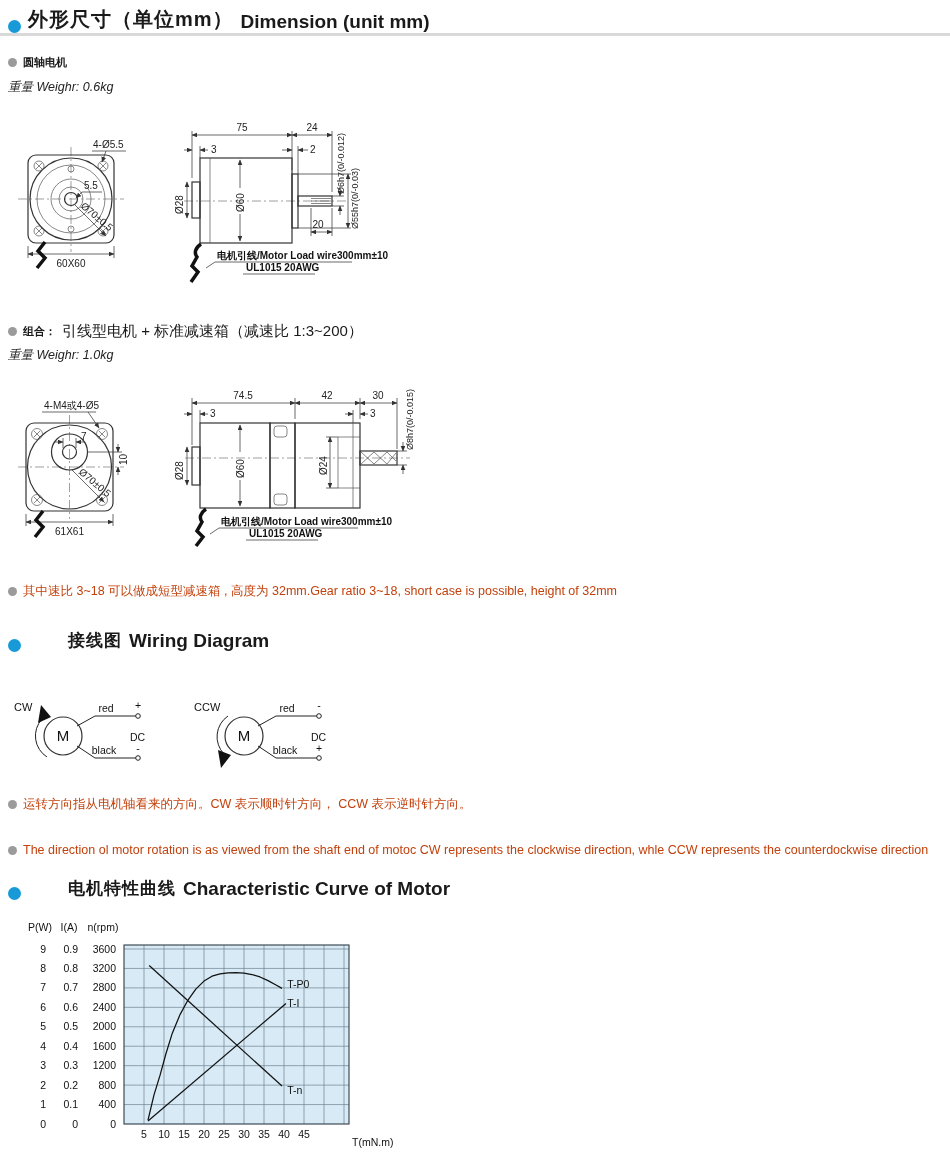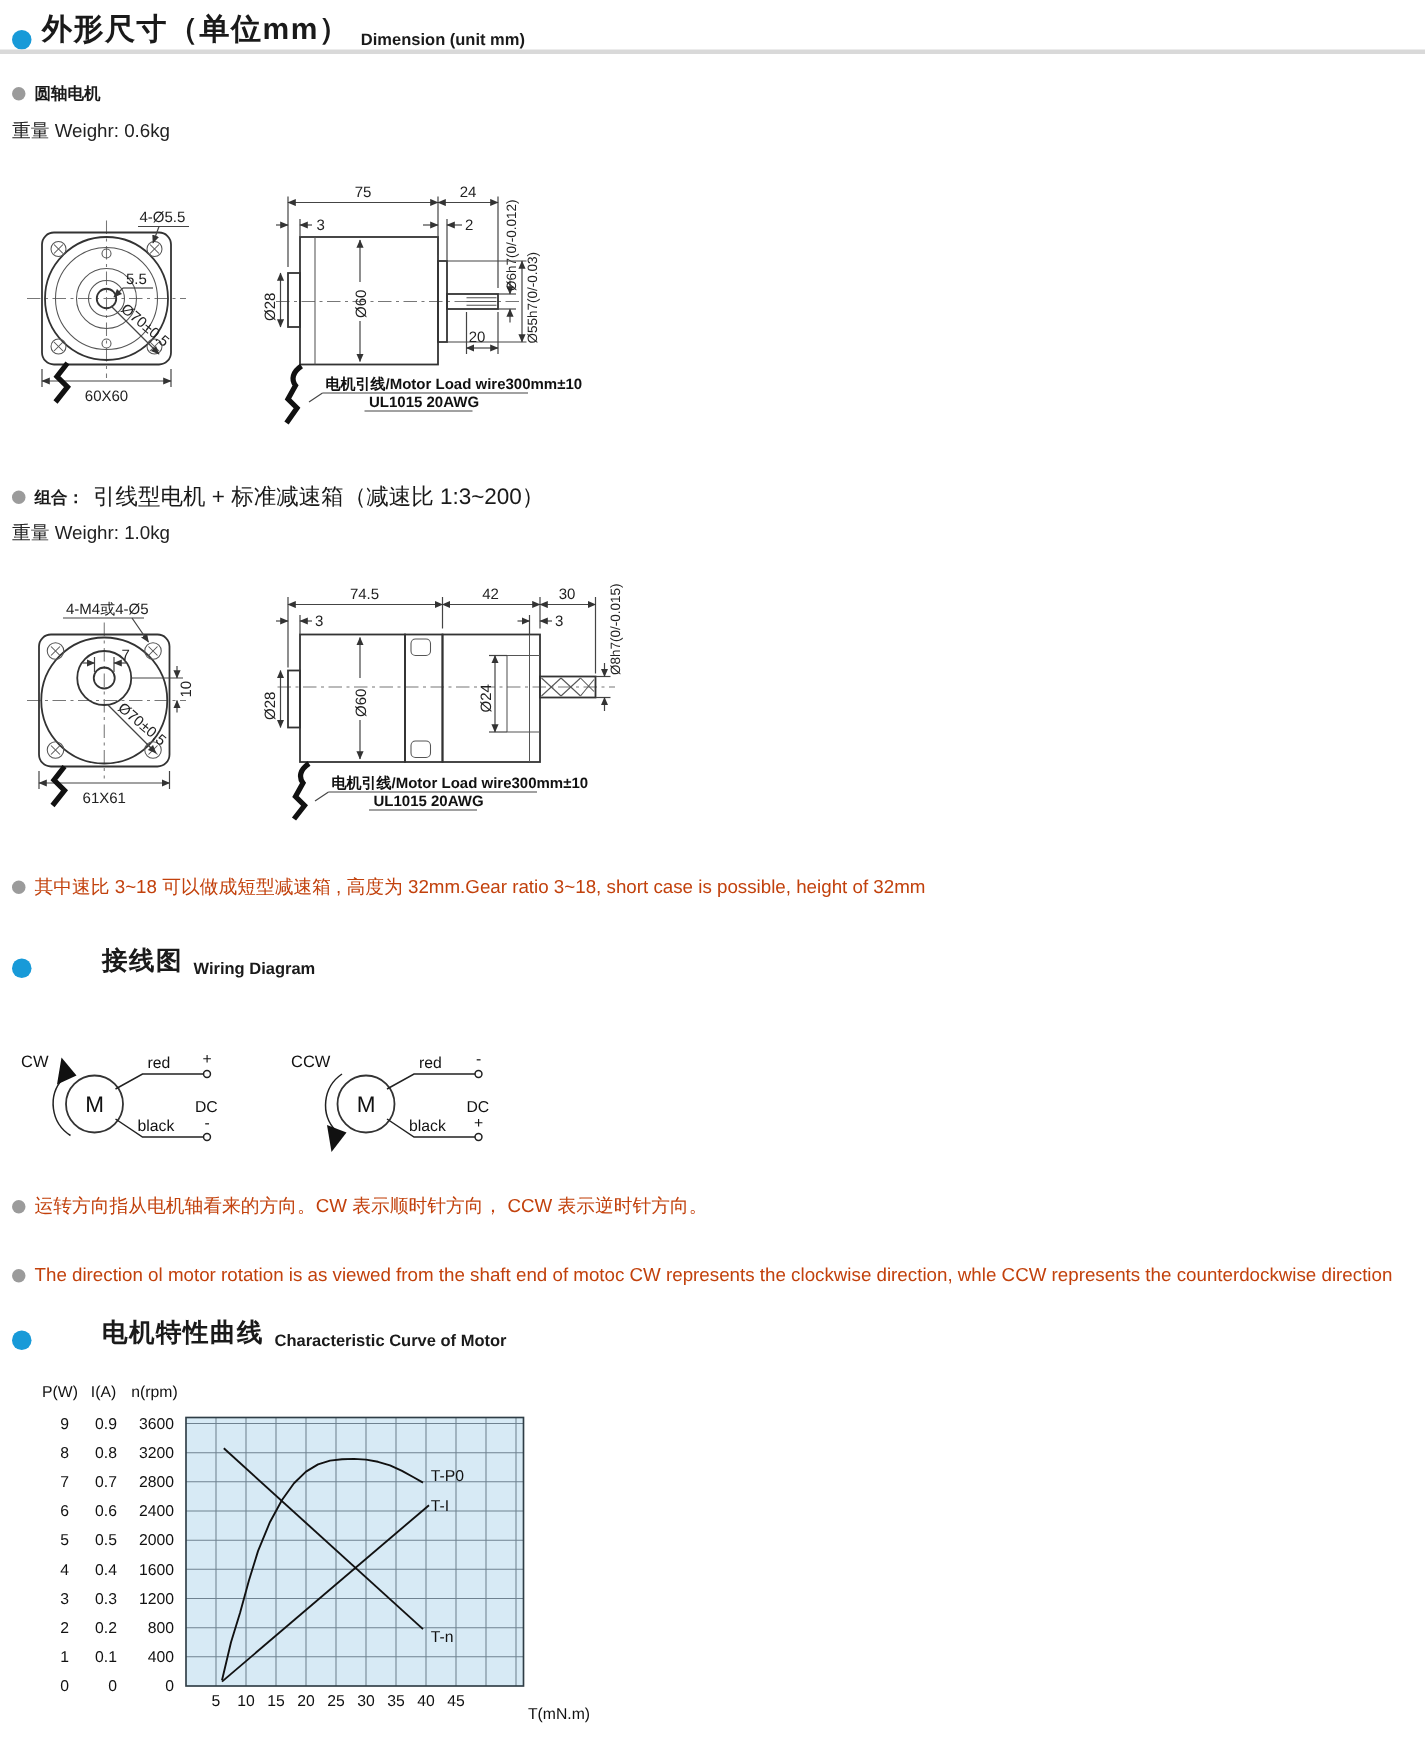--- a/index.html
+++ b/index.html
@@ -4,24 +4,24 @@
 <style>
   html,body{margin:0;padding:0;background:#fff;}
   body{width:950px;height:1158px;position:relative;font-family:"Liberation Sans","DejaVu Sans",sans-serif;color:#1a1a1a;}
   .abs{position:absolute;left:8px;}
   .h1{display:flex;align-items:flex-end;gap:7px;}
   .h2{display:flex;align-items:center;gap:6px;}
   .dot13{width:13px;height:13px;border-radius:50%;background:var(--blue);flex:0 0 auto;}
   .dot9{width:9px;height:9px;border-radius:50%;background:#9b9b9b;flex:0 0 auto;}
   .t-zh1{font-size:20px;font-weight:bold;letter-spacing:1px;}
   .t-zh1b{font-size:17px;font-weight:bold;letter-spacing:1px;margin-left:40px;}
-  .t-en1{font-size:11px;font-weight:bold;}
+  .t-en1{font-size:19px;font-weight:bold;}
   .t-zh2{font-size:11px;font-weight:bold;}
   .txt-inline{font-size:15px;}
-  .txt{position:absolute;left:8px;font-size:12.5px;color:#222;}
+  .txt{position:absolute;left:8px;font-size:12.5px;color:#222;font-style:italic;}
   .note{position:absolute;left:8px;display:flex;align-items:center;gap:6px;font-size:12.5px;color:#c2410c;}
   .rule{position:absolute;left:0;width:950px;height:3px;background:#d9d9d9;}
   svg{position:absolute;left:0;overflow:visible;font-family:"Liberation Sans","DejaVu Sans",sans-serif;}
   .ol{fill:none;stroke:#333;stroke-width:1.2;}
   .thin{fill:none;stroke:#555;stroke-width:0.7;}
   .dl{fill:none;stroke:#444;stroke-width:0.8;}
   .cl{fill:none;stroke:#777;stroke-width:0.7;stroke-dasharray:9 3 2 3;}
   .wire{fill:none;stroke:#111;stroke-width:3.5;}
   .dt{font-size:10px;fill:#222;}
   .dts{font-size:9px;fill:#222;}

